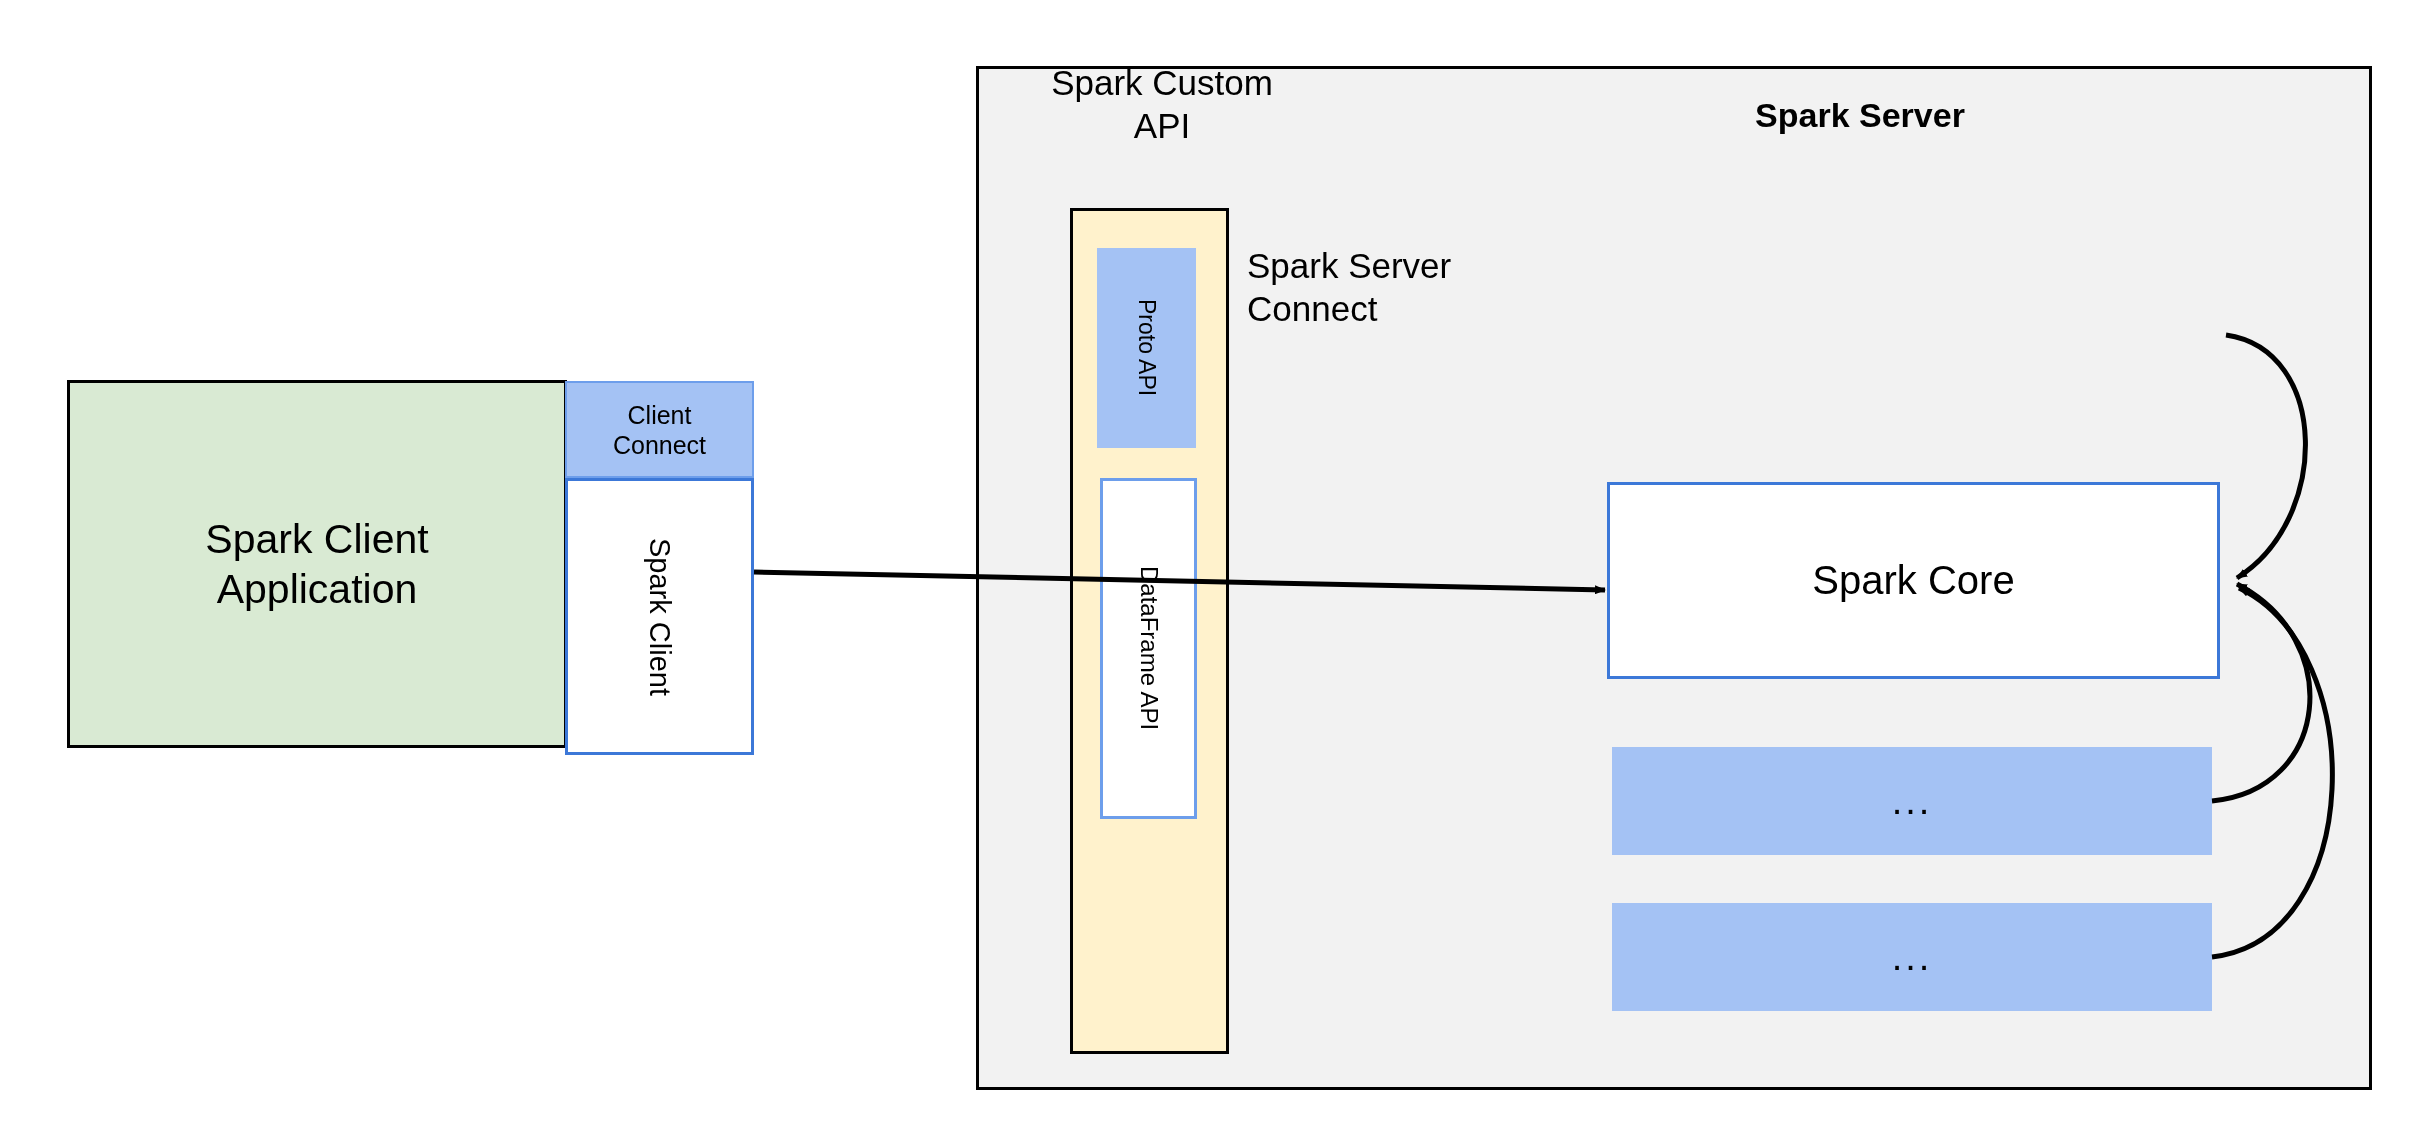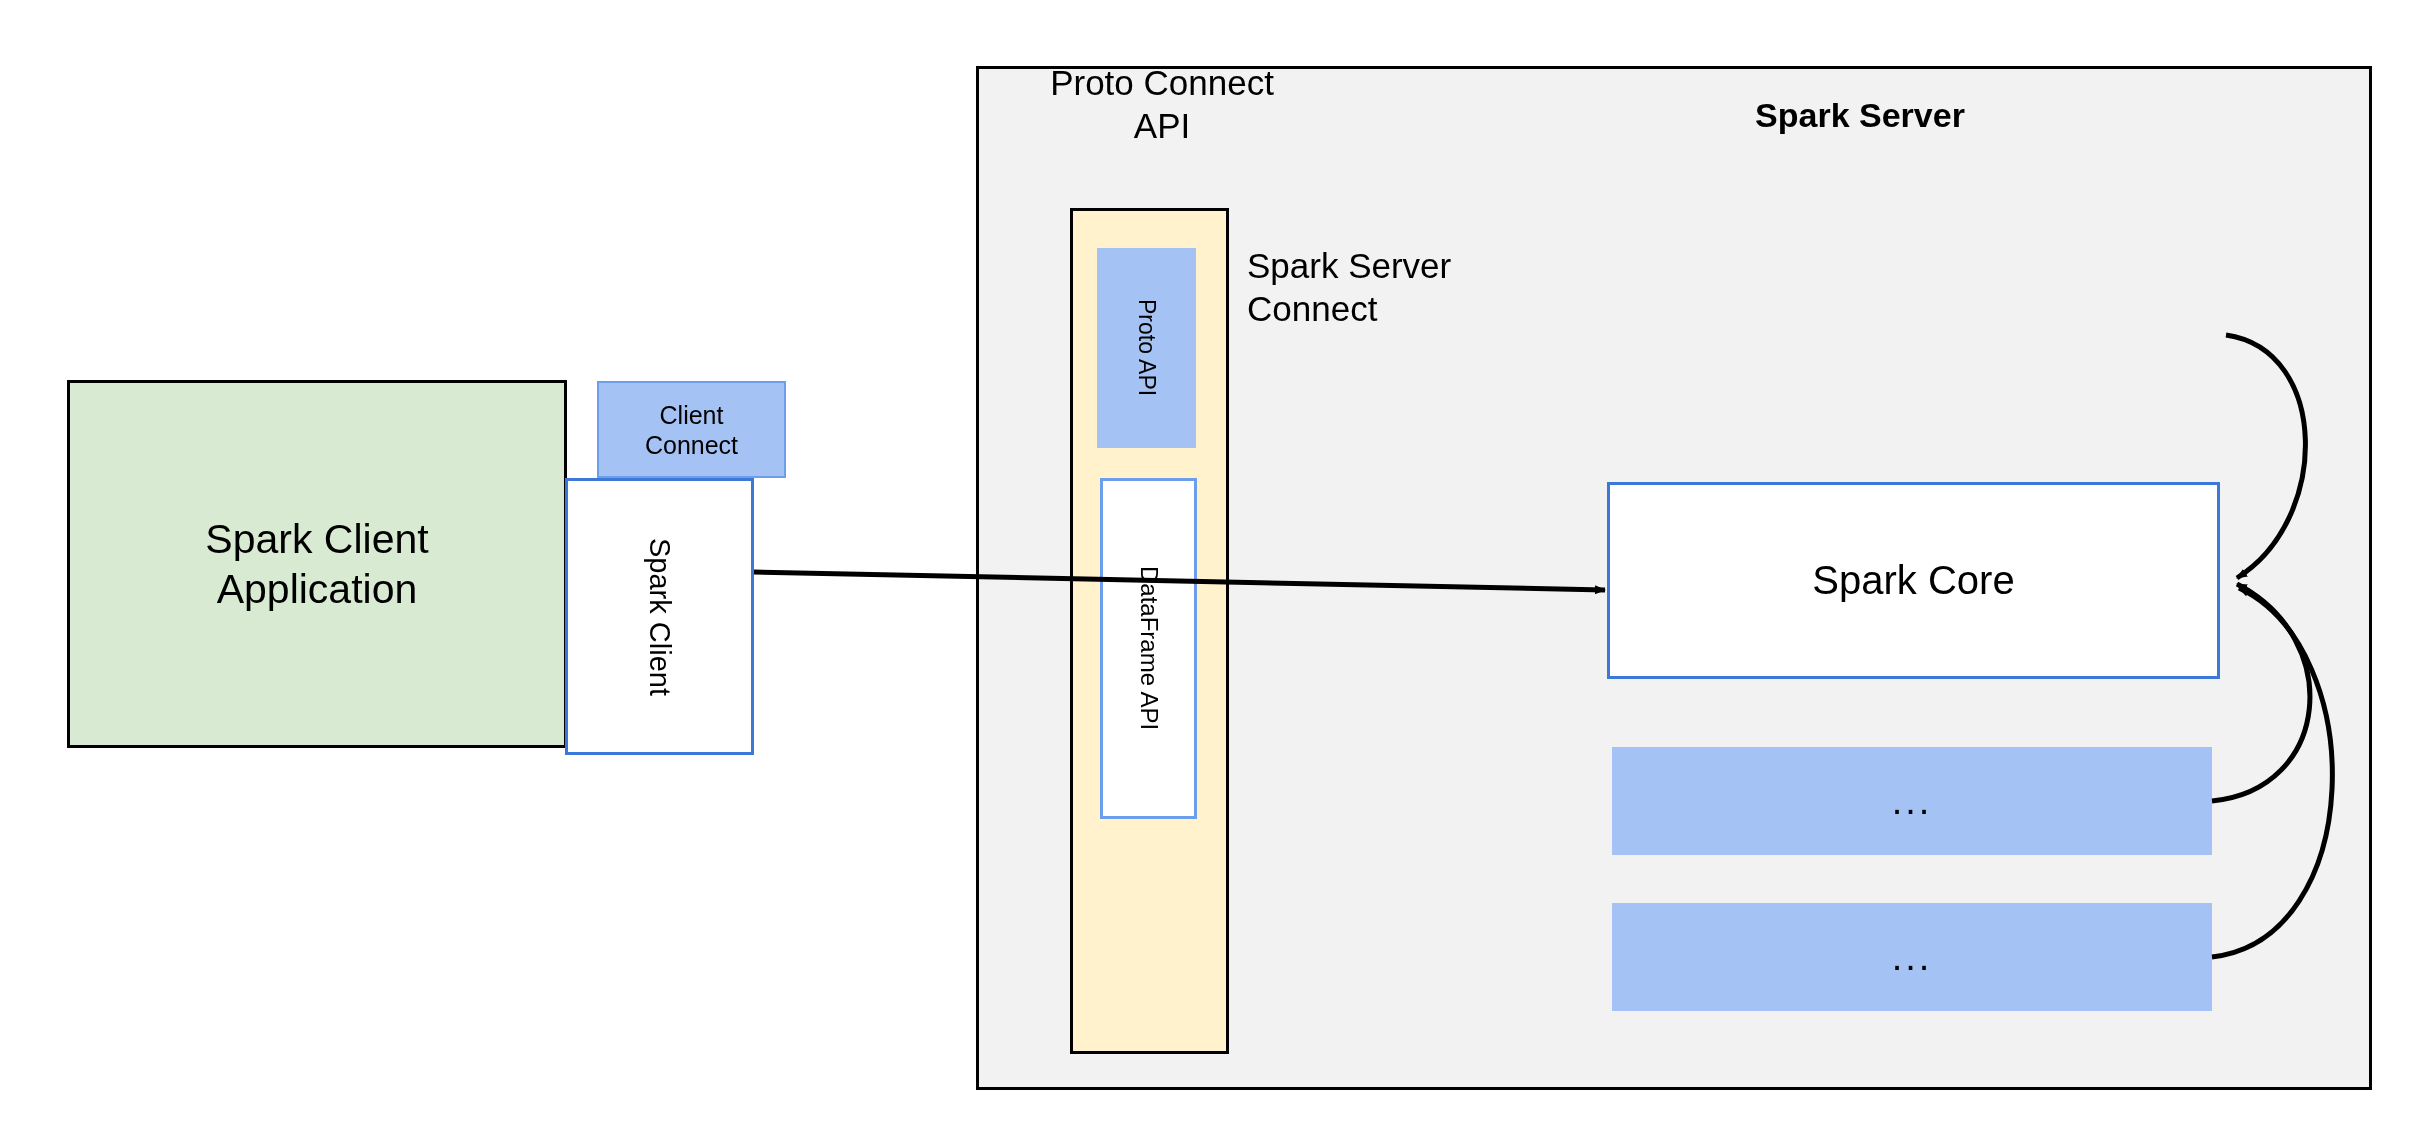--- a/index.html
+++ b/index.html
@@ -35,21 +35,20 @@
     line-height: 1.22;
     z-index: 2;
   }
   #client-package-box {
     left: 565px; top: 381px; width: 189px; height: 97px;
     background: #a4c2f4;
     border: 2px solid #6d9eeb;
     font-size: 25px;
     line-height: 1.2;
     z-index: 3;
-    margin-left: 32px;
   }
   #spark-client-box {
     left: 565px; top: 478px; width: 189px; height: 277px;
     background: #ffffff;
     border: 3px solid #3c78d8;
     z-index: 3;
   }
   #spark-client-label {
     writing-mode: vertical-rl;
     text-orientation: mixed;
@@ -172,21 +171,21 @@
 
   <div class="box ctr server-plugin" id="etc-box-2">
     <span class="etc-label">...</span>
   </div>
 
   <div class="box" id="spark-server-title">
     <span>Spark Server</span>
   </div>
 
   <div class="box" id="spark-connect-api-label">
-    <div>Proto Connect</div>
+    <div>Spark Custom</div>
     <div>API</div>
   </div>
 
   <div class="box" id="spark-server-library-label">
     <div>Spark Server</div>
     <div>Connect</div>
   </div>
 
   <div class="box ctr" id="client-app-box">
     <div>

